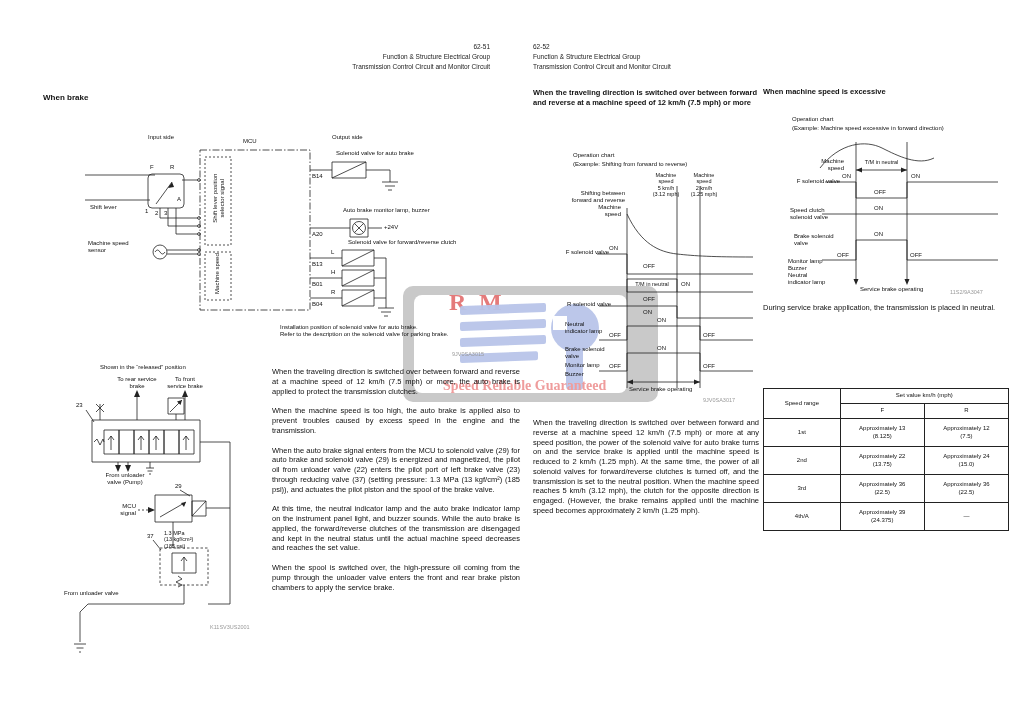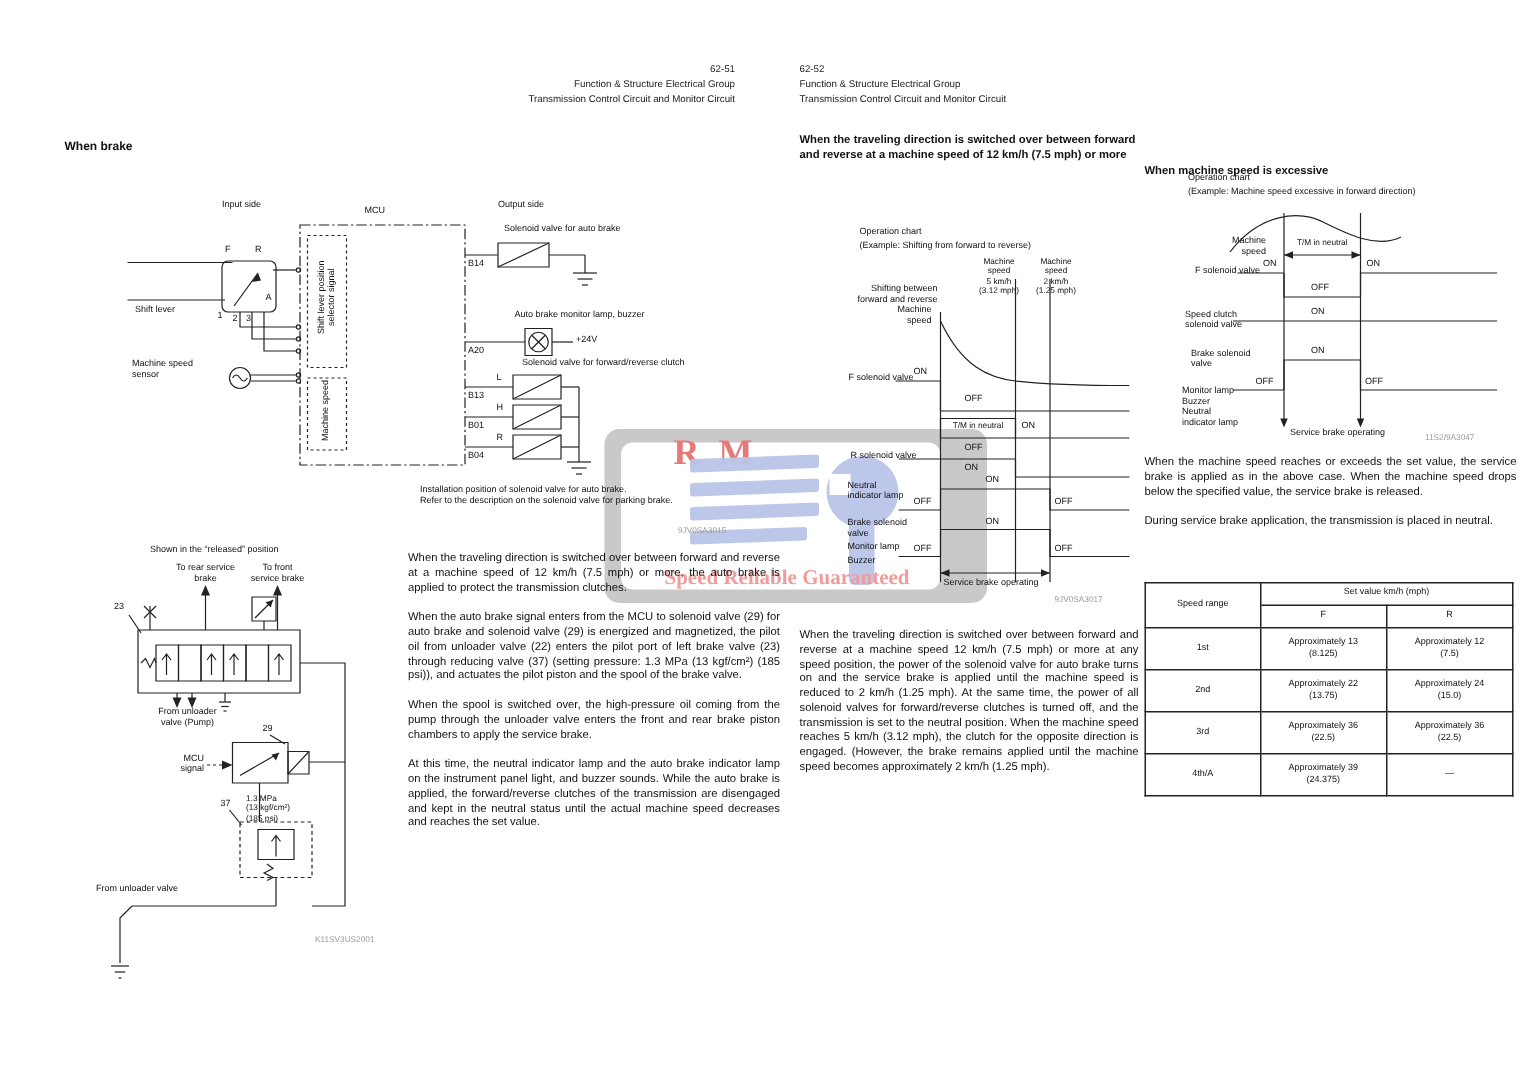--- a/index.html
+++ b/index.html
@@ -269,23 +269,24 @@
     <div class="lbl" style="left:87px;top:171px;">37</div>
     <div class="lbl" style="left:104px;top:168px;width:46px;font-size:5.5px;">1.3 MPa
 (13 kgf/cm²)
 (185 psi)</div>
     <div class="lbl" style="left:4px;top:228px;">From unloader valve</div>
     <div class="code" style="left:150px;top:262px;">K11SV3US2001</div>
   </div>
 
   <div class="abs" style="left:272px;top:367px;width:248px;">
     <p class="para">When the traveling direction is switched over between forward and reverse at a machine speed of 12 km/h (7.5 mph) or more, the auto brake is applied to protect the transmission clutches.</p>
+    <p class="para">When the machine speed is too high, the auto brake is applied also to prevent troubles caused by excess speed in the engine and the transmission.</p>
     <p class="para">When the auto brake signal enters from the MCU to solenoid valve (29) for auto brake and solenoid valve (29) is energized and magnetized, the pilot oil from unloader valve (22) enters the pilot port of left brake valve (23) through reducing valve (37) (setting pressure: 1.3 MPa (13 kgf/cm²) (185 psi)), and actuates the pilot piston and the spool of the brake valve.</p>
+    <p class="para">At this time, the neutral indicator lamp and the auto brake indicator lamp on the instrument panel light, and buzzer sounds. While the auto brake is applied, the forward/reverse clutches of the transmission are disengaged and kept in the neutral status until the actual machine speed decreases and reaches the set value.</p>
     <p class="para">When the spool is switched over, the high-pressure oil coming from the pump through the unloader valve enters the front and rear brake piston chambers to apply the service brake.</p>
-    <p class="para">At this time, the neutral indicator lamp and the auto brake indicator lamp on the instrument panel light, and buzzer sounds. While the auto brake is applied, the forward/reverse clutches of the transmission are disengaged and kept in the neutral status until the actual machine speed decreases and reaches the set value.</p>
   </div>
 
   <div class="hdr" style="left:533px;top:42px;width:220px;">
     <div>62-52</div>
     <div>Function &amp; Structure Electrical Group</div>
     <div>Transmission Control Circuit and Monitor Circuit</div>
   </div>
   <div class="heading" style="left:533px;top:88px;width:224px;">When the traveling direction is switched over between forward and reverse at a machine speed of 12 km/h (7.5 mph) or more</div>
 
   <div class="abs" style="left:563px;top:150px;width:195px;height:260px;">
@@ -343,21 +344,21 @@
     <div class="lbl" style="left:2px;top:221px;">Buzzer</div>
     <div class="lbl" style="left:140px;top:213px;">OFF</div>
     <div class="lbl" style="left:66px;top:236px;">Service brake operating</div>
     <div class="code" style="left:140px;top:247px;">9JV0SA3017</div>
   </div>
 
   <div class="abs" style="left:533px;top:418px;width:226px;">
     <p class="para">When the traveling direction is switched over between forward and reverse at a machine speed 12 km/h (7.5 mph) or more at any speed position, the power of the solenoid valve for auto brake turns on and the service brake is applied until the machine speed is reduced to 2 km/h (1.25 mph). At the same time, the power of all solenoid valves for forward/reverse clutches is turned off, and the transmission is set to the neutral position. When the machine speed reaches 5 km/h (3.12 mph), the clutch for the opposite direction is engaged. (However, the brake remains applied until the machine speed becomes approximately 2 km/h (1.25 mph).</p>
   </div>
 
-  <div class="heading" style="left:763px;top:109px;width:246px;">When machine speed is excessive</div>
+  <div class="heading" style="left:763px;top:87px;width:246px;">When machine speed is excessive</div>
 
   <div class="abs" style="left:780px;top:112px;width:240px;height:192px;">
     <svg width="240" height="192" stroke="#222" stroke-width="0.8" fill="none">
       <line x1="76" y1="30" x2="76" y2="170"></line>
           <polygon points="76,173 73.5,167 78.5,167" fill="#222" stroke="none"></polygon>
       <line x1="127" y1="30" x2="127" y2="170"></line>
           <polygon points="127,173 124.5,167 129.5,167" fill="#222" stroke="none"></polygon>
       <path d="M40,56 C60,30 86,28 102,36 S138,54 154,46"></path>
       <line x1="76" y1="58" x2="127" y2="58"></line>
       <polygon points="76,58 82,55.5 82,60.5" fill="#222" stroke="none"></polygon>
@@ -387,21 +388,20 @@
     <div class="lbl" style="left:130px;top:140px;">OFF</div>
     <div class="lbl" style="left:8px;top:146px;width:54px;">Monitor lamp
 Buzzer
 Neutral
 indicator lamp</div>
     <div class="lbl" style="left:80px;top:174px;">Service brake operating</div>
     <div class="code" style="left:170px;top:177px;">11S2/9A3047</div>
   </div>
 
   <div class="abs" style="left:763px;top:303px;width:248px;">
-    <p class="para">When the machine speed reaches or exceeds the set value, the service brake is applied as in the above case. When the machine speed drops below the specified value, the service brake is released.</p>
     <p class="para">During service brake application, the transmission is placed in neutral.</p>
   </div>
 
   <table id="settable">
     <tbody>
           <tr>
       <td rowspan="2" style="width:78px;height:24px;">Speed range</td>
       <td colspan="2" style="height:12px;">Set value km/h (mph)</td>
     </tr>
     <tr>

